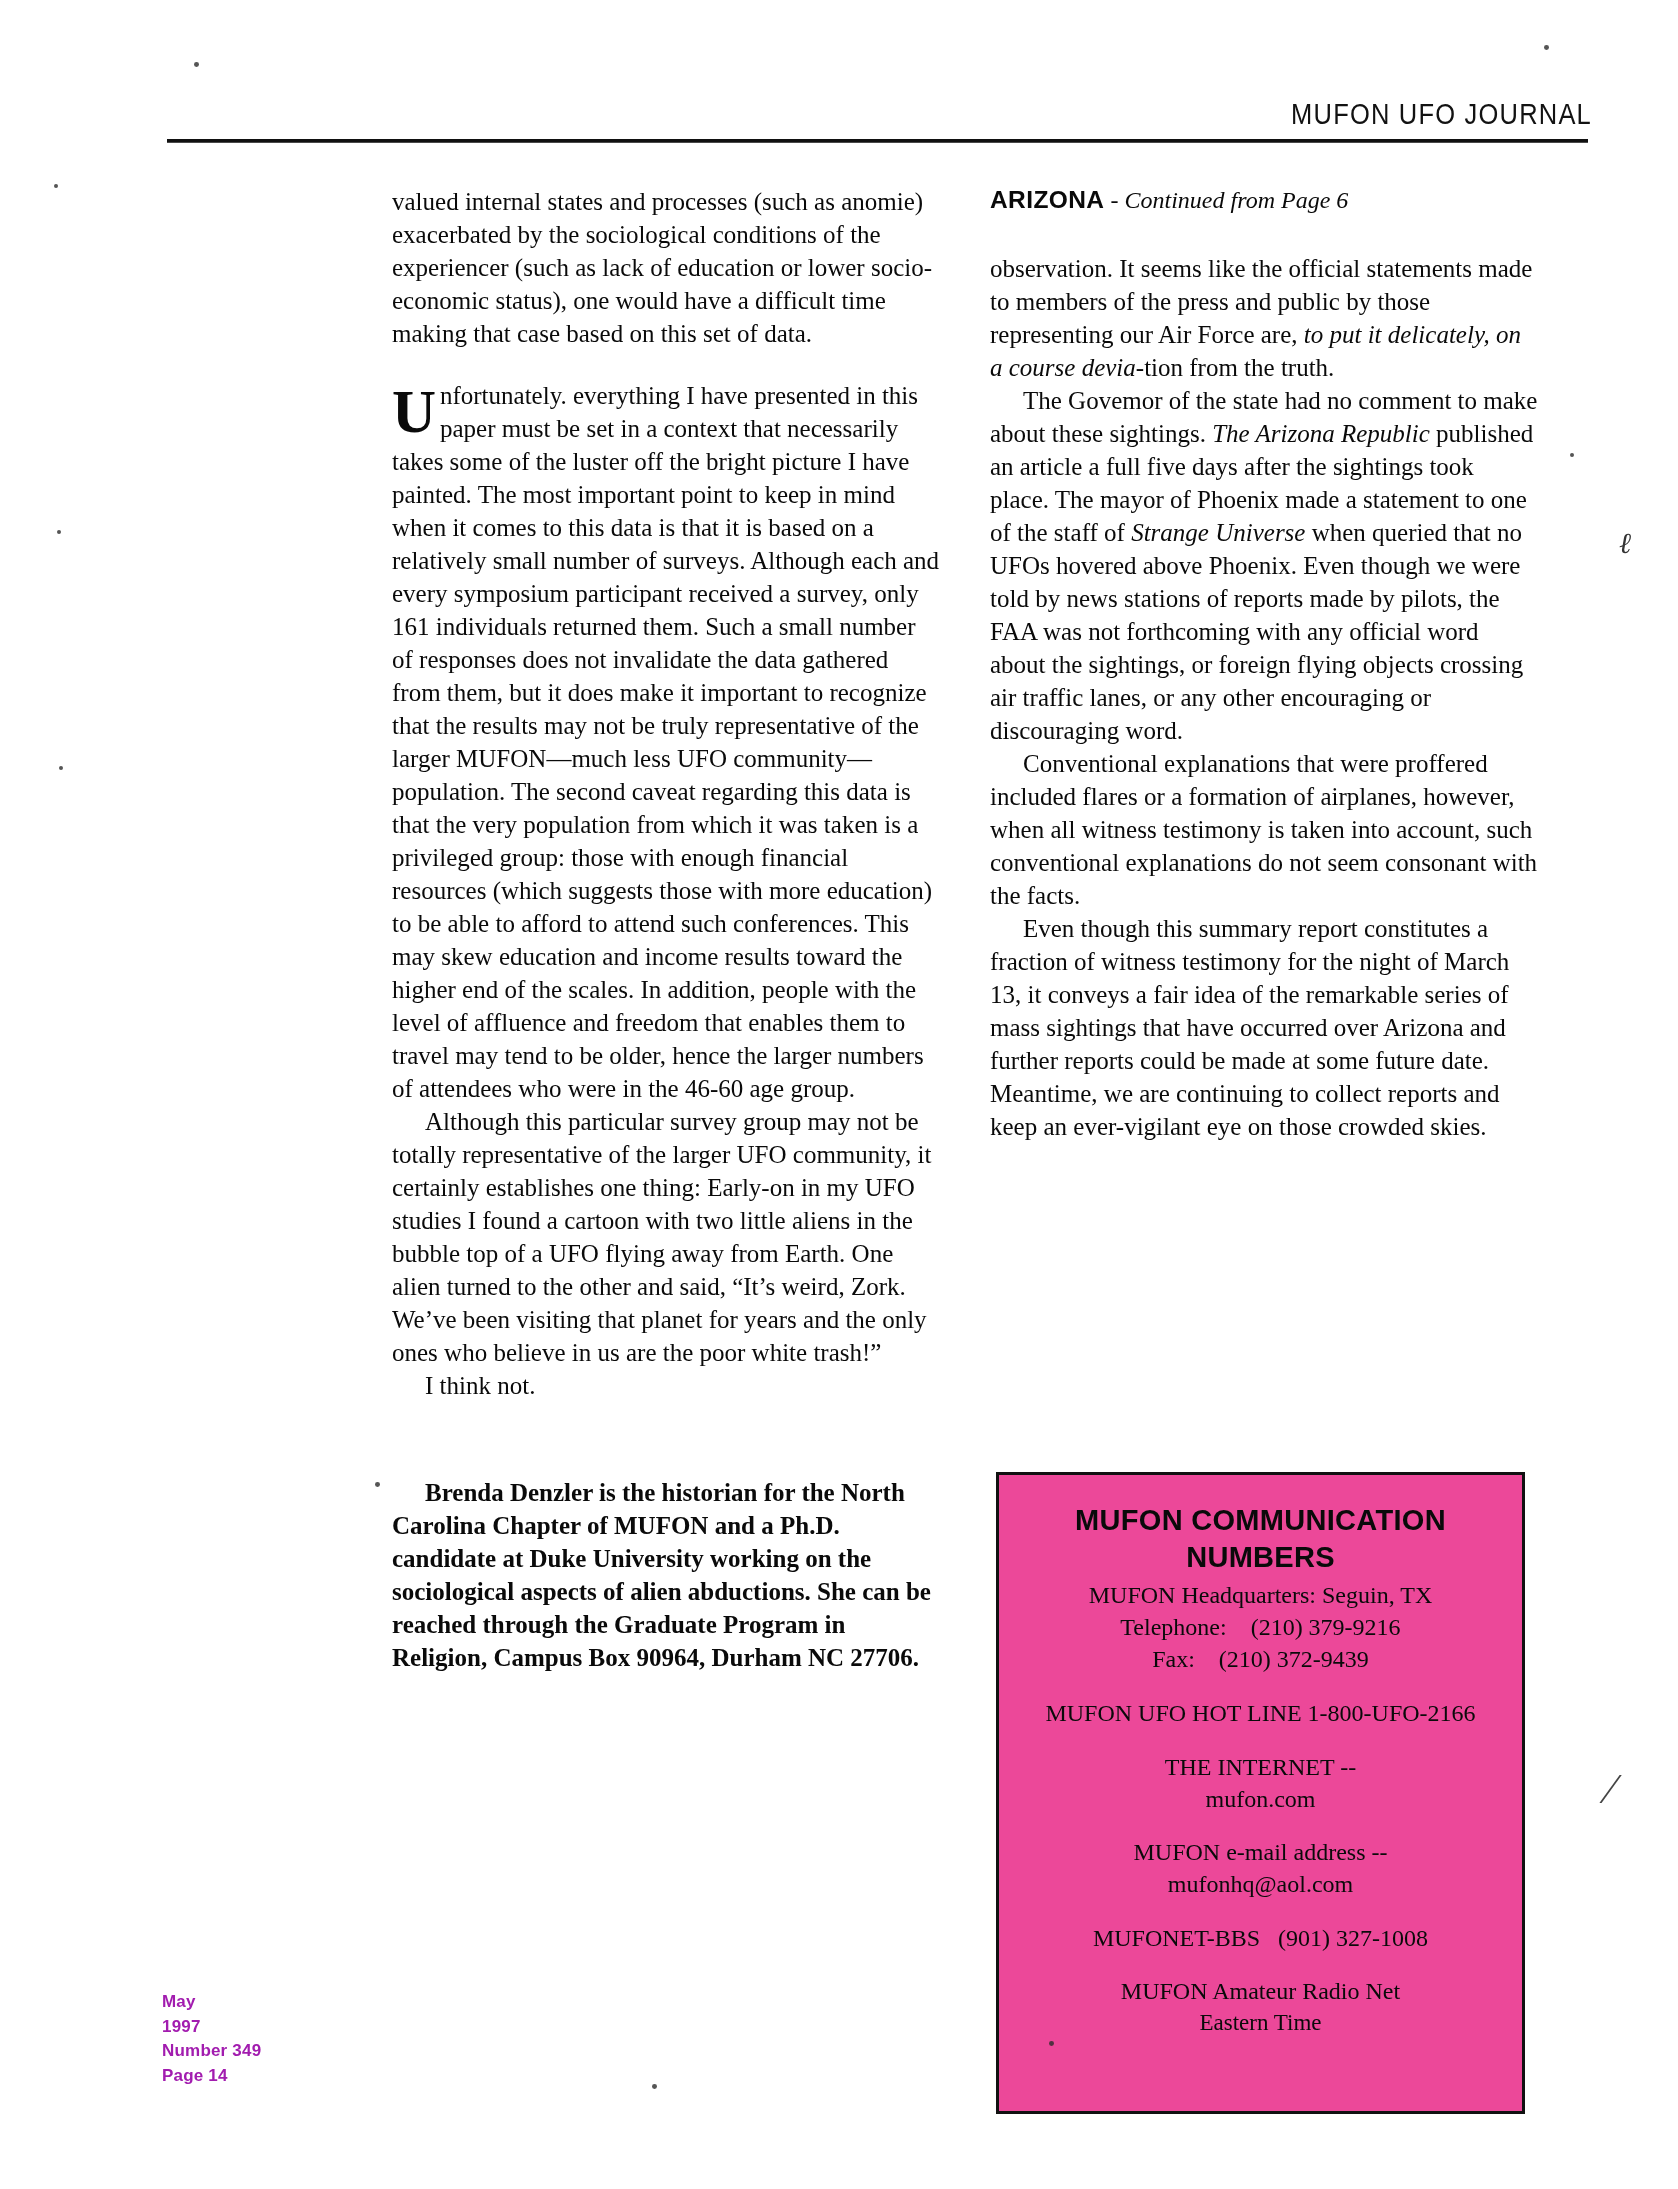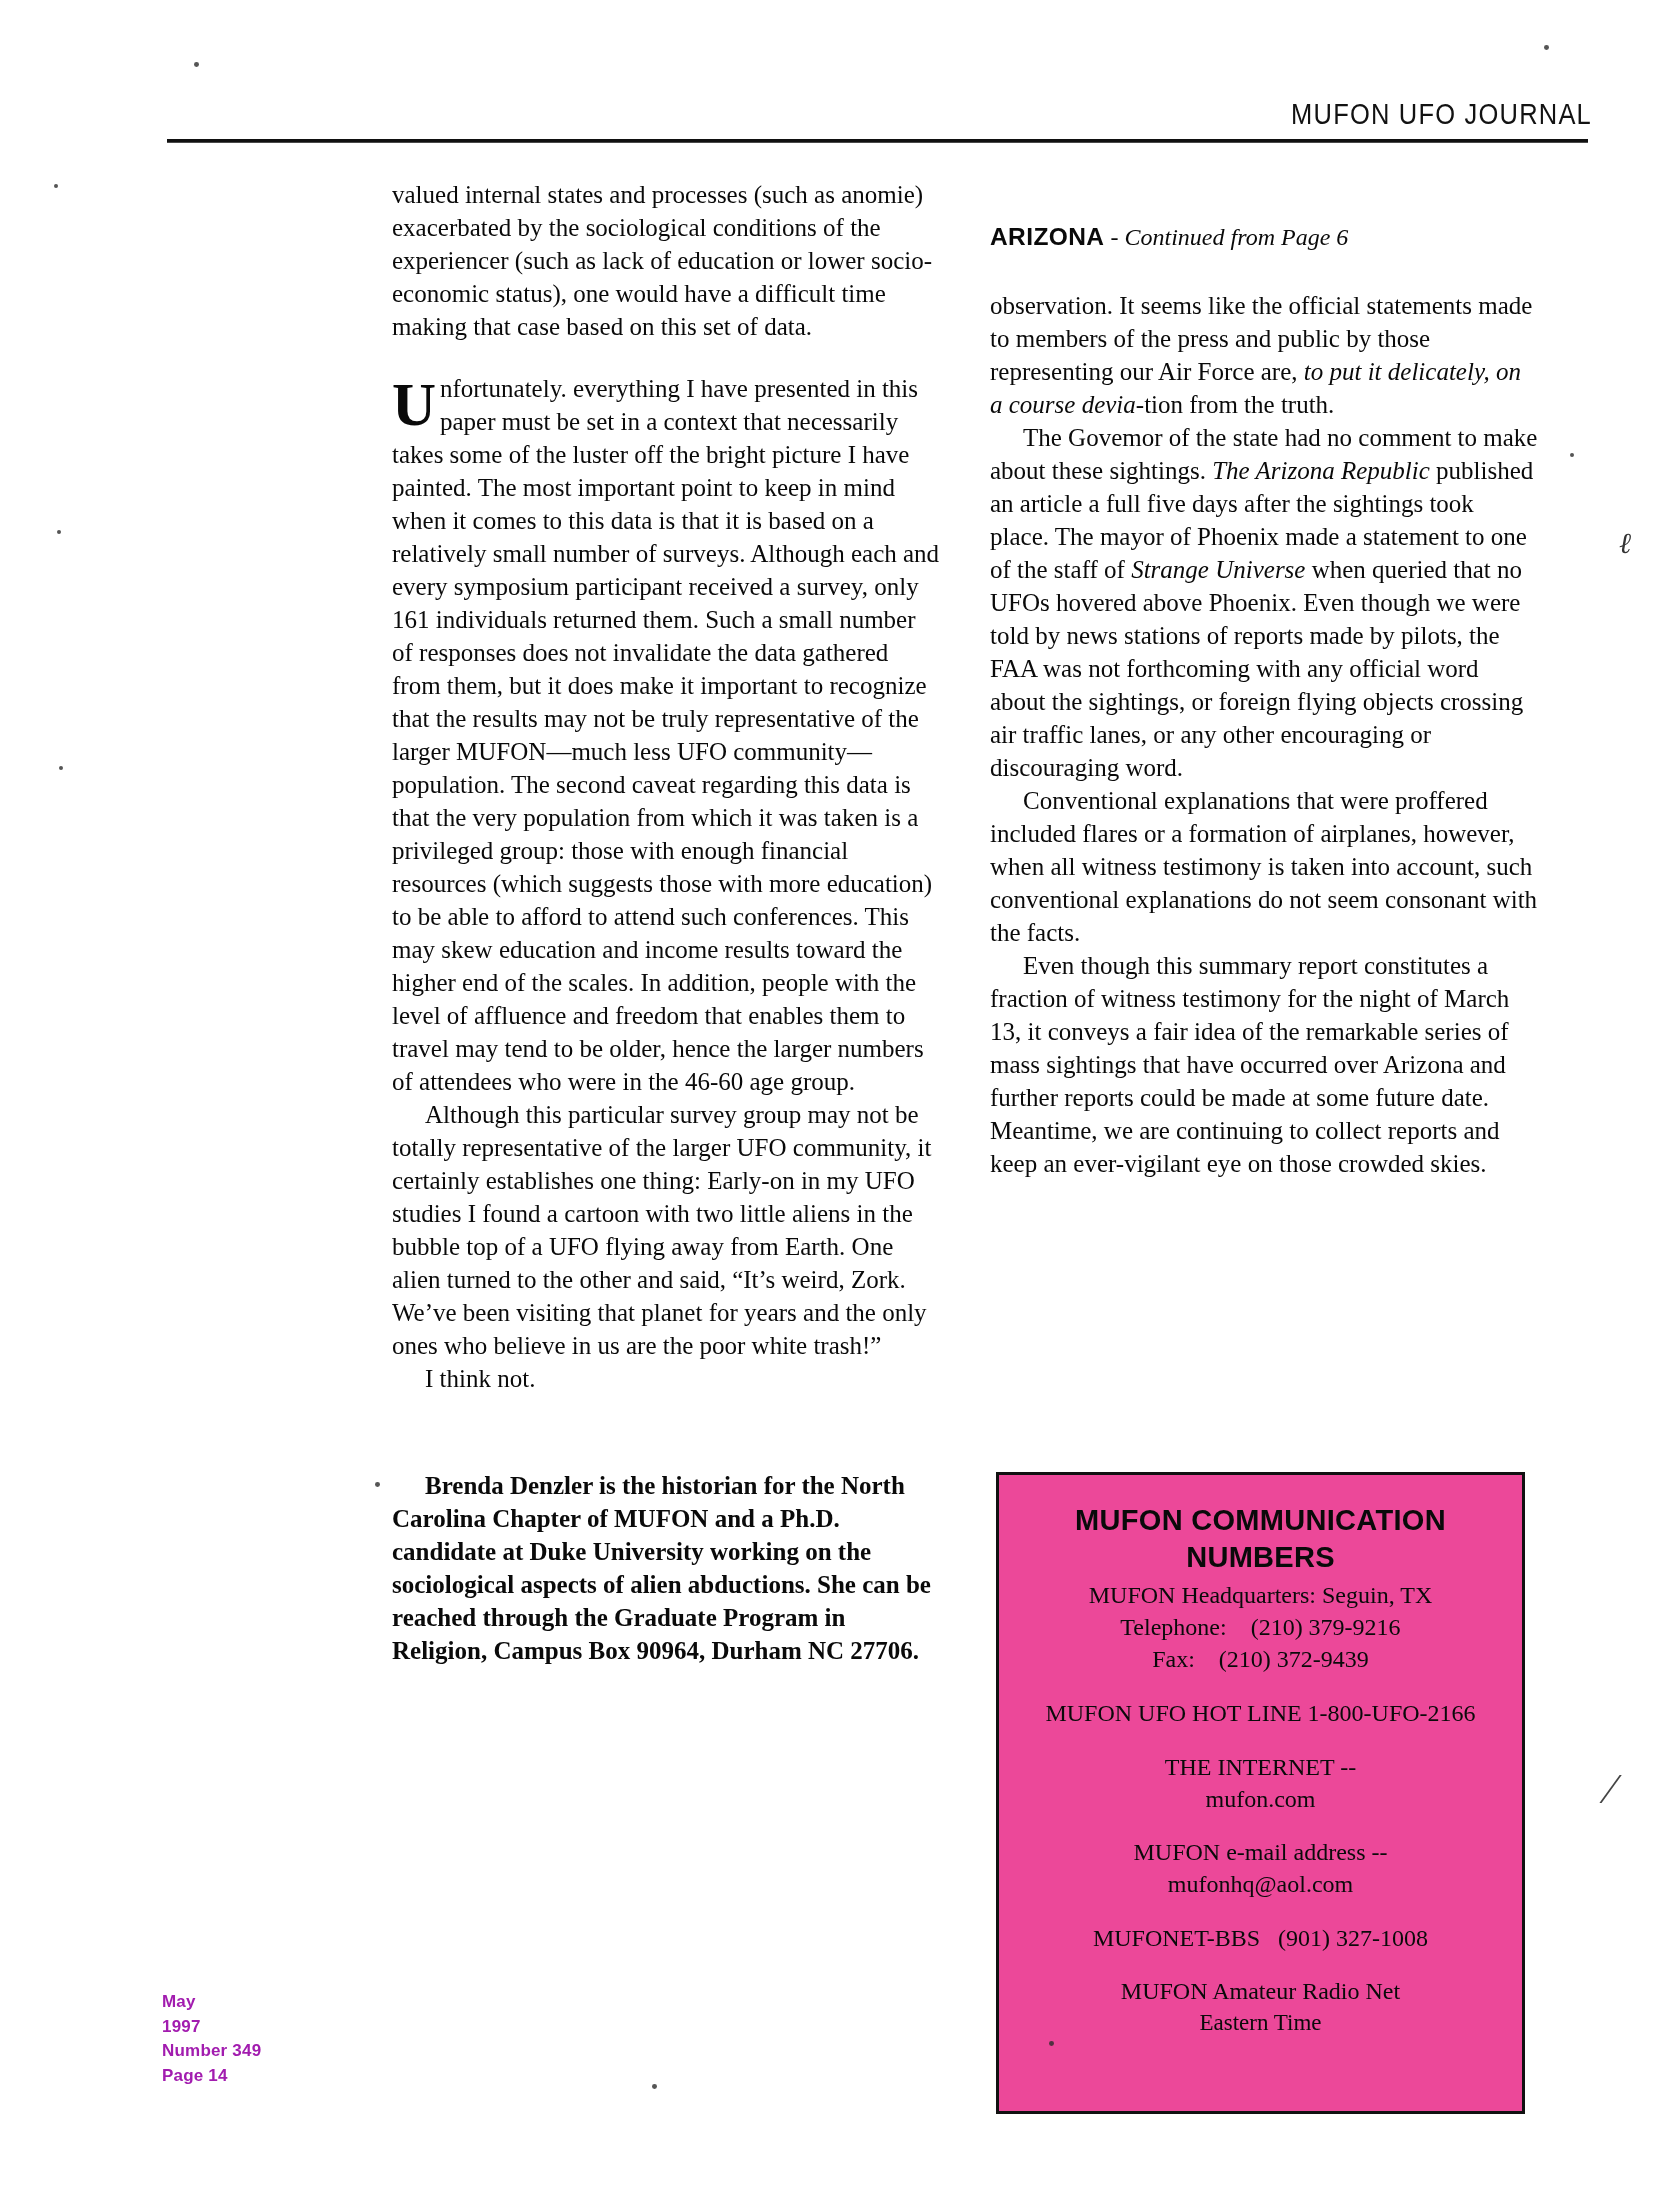--- a/index.html
+++ b/index.html
@@ -47,28 +47,28 @@
     left: 0;
     top: 2.9px;
     width: 1421px;
     height: 1px;
     background: #4a4a4a;
   }
 
   
   .col {
     position: absolute;
-    top: 178px;
+    top: 185px;
     width: 549px;
     font-size: 25px;
     line-height: 33px;
     text-align: left;
   }
   .col-left  { left: 392px; }
-  .col-right { left: 990px; margin-top: 44px; }
+  .col-right { left: 990px; }
 
   .col p {
     margin: 0;
   }
   .p-indent { text-indent: 33px; }
   .p-gap { margin-top: 29px !important; }
 
   
   .dropcap-para {
     position: relative;

